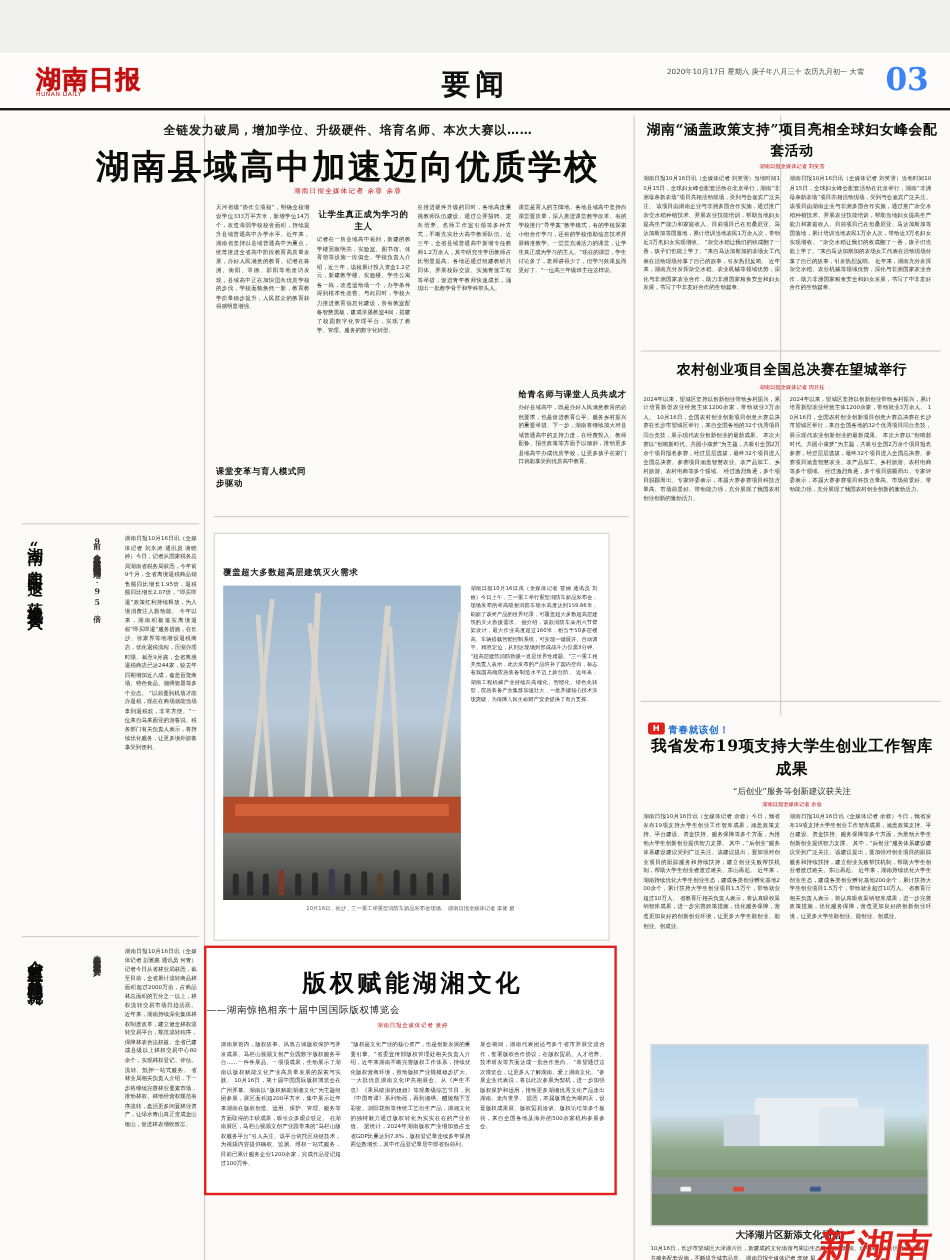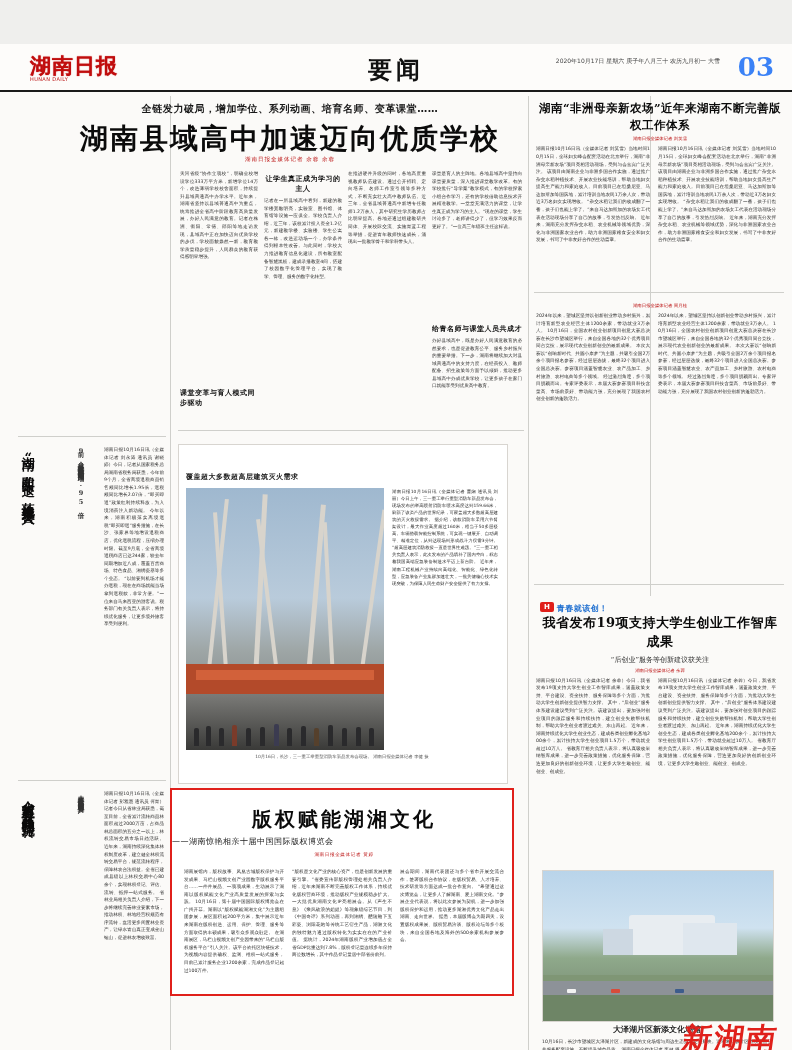--- a/index.html
+++ b/index.html
@@ -200,21 +200,21 @@
   <div class="vrule" style="left:170px;top:52px;height:986px;"></div>
   <div class="vrule" style="left:528px;top:52px;height:986px;"></div>
   <div class="vrule" style="left:650px;top:52px;height:500px;"></div>
   <div class="hrule" style="left:534px;top:248px;width:250px;"></div>
   <div class="hrule" style="left:534px;top:540px;width:250px;"></div>
   <div class="hrule" style="left:18px;top:392px;width:148px;"></div>
   <div class="hrule" style="left:18px;top:736px;width:148px;"></div>
   <div class="hrule" style="left:178px;top:386px;width:346px;"></div>
   <div class="hrule" style="left:18px;top:1026px;width:766px;"></div>
 
-  <div class="lead-kicker">全链发力破局，增加学位、系列动画、培育名师、变革课堂……</div>
+  <div class="lead-kicker">全链发力破局，增加学位、升级硬件、培育名师、本次大赛以……</div>
   <div class="lead-title">湖南县域高中加速迈向优质学校</div>
   <div class="lead-byline">湖南日报全媒体记者 余蓉 余蓉</div>
 
   <div class="col body-text" style="left:180px;top:126px;width:78px;height:252px;">天河省级“协作立项校”，明确全校增设学位333万平方米，新增学位14万个，改造薄弱学校校舍面积，持续提升县域普通高中办学水平。近年来，湖南省坚持以县域普通高中为重点，统筹推进全省高中阶段教育高质量发展，办好人民满意的教育。记者在株洲、衡阳、常德、邵阳等地走访发现，县域高中正在加快迈向优质学校的步伐，学校面貌焕然一新，教育教学质量稳步提升，人民群众的教育获得感明显增强。</div>
   <div class="col" style="left:264px;top:126px;width:78px;height:252px;">
     <div class="subhead">让学生真正成为学习的主人</div>
     <div class="body-text" style="height:226px;overflow:hidden;">记者在一所县域高中看到，新建的教学楼宽敞明亮，实验室、图书馆、体育馆等设施一应俱全。学校负责人介绍，近三年，该校累计投入资金1.2亿元，新建教学楼、实验楼、学生公寓各一栋，改造运动场一个，办学条件得到根本性改善。与此同时，学校大力推进教育信息化建设，所有教室配备智慧黑板，建成录播教室4间，搭建了校园数字化管理平台，实现了教学、管理、服务的数字化转型。</div>
   </div>
   <div class="col body-text" style="left:348px;top:126px;width:78px;height:252px;">在推进硬件升级的同时，各地高度重视教师队伍建设。通过公开招聘、定向培养、名师工作室引领等多种方式，不断充实壮大高中教师队伍。近三年，全省县域普通高中新增专任教师1.2万余人，其中研究生学历教师占比明显提高。各地还通过组建教研共同体、开展校际交流、实施青蓝工程等举措，促进青年教师快速成长，涌现出一批教学骨干和学科带头人。</div>
   <div class="col" style="left:432px;top:126px;width:90px;height:252px;">
@@ -294,35 +294,36 @@
 在湖南展区，马栏山视频文创产业园带来的“马栏山版权服务平台”引人关注。该平台依托区块链技术，为视频内容提供确权、监测、维权一站式服务，目前已累计服务企业1200余家，完成作品登记超过100万件。</div>
     <div class="col body-text" style="left:120px;top:78px;width:100px;height:202px;">“版权是文化产业的核心资产，也是创新发展的重要引擎。”省委宣传部版权管理处相关负责人介绍，近年来湖南不断完善版权工作体系，持续优化版权营商环境，推动版权产业规模稳步扩大。
 一大批优质湖南文化IP亮相展会。从《声生不息》《乘风破浪的姐姐》等现象级综艺节目，到《中国奇谭》系列动画，再到湘绣、醴陵釉下五彩瓷、浏阳花炮等传统工艺衍生产品，湖湘文化的独特魅力通过版权转化为实实在在的产业价值。
 据统计，2024年湖南版权产业增加值占全省GDP比重达到7.8%，版权登记量连续多年保持两位数增长，其中作品登记量居中部省份前列。</div>
     <div class="col body-text" style="left:228px;top:78px;width:104px;height:202px;">展会期间，湖南代表团还与多个省市开展交流合作，签署版权合作协议，在版权贸易、人才培养、技术研发等方面达成一批合作意向。
 “希望通过这次博览会，让更多人了解湖南、爱上湖南文化。”参展企业代表说，将以此次参展为契机，进一步加强版权保护和运用，推动更多湖湘优秀文化产品走出湖南、走向世界。
 据悉，本届版博会为期四天，设置版权成果展、版权贸易洽谈、版权论坛等多个板块，来自全国各地及海外的500余家机构参展参会。</div>
   </div>
 
   <div class="col" style="left:536px;top:56px;width:248px;height:188px;">
-    <div class="r-headline r-h2">湖南“非洲母亲新农场”近年来湖南不断完善版权工作体系</div>
+    <div class="r-headline r-h2">湖南“涵盖政策支持”项目亮相全球妇女峰会配套活动</div>
     <div class="r-byline">湖南日报全媒体记者 刘笑雪</div>
     <div style="position:relative;height:128px;overflow:hidden;">
       <div class="body-text" style="position:absolute;left:0;top:0;width:114px;height:128px;">湖南日报10月16日讯（全媒体记者 刘笑雪）当地时间10月15日，全球妇女峰会配套活动在北京举行，湖南“非洲母亲新农场”项目亮相活动现场，受到与会嘉宾广泛关注。
 该项目由湖南企业与非洲多国合作实施，通过推广杂交水稻种植技术、开展农业技能培训，帮助当地妇女提高生产能力和家庭收入。目前项目已在坦桑尼亚、马达加斯加等国落地，累计培训当地农民1万余人次，带动近3万名妇女实现增收。
 “杂交水稻让我们的收成翻了一番，孩子们也能上学了。”来自马达加斯加的农场女工代表在活动现场分享了自己的故事，引发热烈反响。
 近年来，湖南充分发挥杂交水稻、农业机械等领域优势，深化与非洲国家农业合作，助力非洲国家粮食安全和妇女发展，书写了中非友好合作的生动篇章。</div>
       <div class="body-text" style="position:absolute;left:122px;top:0;width:118px;height:128px;">湖南日报10月16日讯（全媒体记者 刘笑雪）当地时间10月15日，全球妇女峰会配套活动在北京举行，湖南“非洲母亲新农场”项目亮相活动现场，受到与会嘉宾广泛关注。
 该项目由湖南企业与非洲多国合作实施，通过推广杂交水稻种植技术、开展农业技能培训，帮助当地妇女提高生产能力和家庭收入。目前项目已在坦桑尼亚、马达加斯加等国落地，累计培训当地农民1万余人次，带动近3万名妇女实现增收。
 “杂交水稻让我们的收成翻了一番，孩子们也能上学了。”来自马达加斯加的农场女工代表在活动现场分享了自己的故事，引发热烈反响。
 近年来，湖南充分发挥杂交水稻、农业机械等领域优势，深化与非洲国家农业合作，助力非洲国家粮食安全和妇女发展，书写了中非友好合作的生动篇章。</div>
     </div>
   </div>
 
   <div class="col" style="left:536px;top:256px;width:248px;height:278px;">
+    <div class="r-headline r-h2">农村创业项目全国总决赛在望城举行</div>
     <div class="r-byline">湖南日报全媒体记者 周月桂</div>
     <div style="position:relative;height:238px;overflow:hidden;">
       <div class="body-text" style="position:absolute;left:0;top:0;width:114px;height:238px;">2024年以来，望城区坚持以创新创业带动乡村振兴，累计培育新型农业经营主体1200余家，带动就业3万余人。
 10月16日，全国农村创业创新项目创意大赛总决赛在长沙市望城区举行，来自全国各地的32个优秀项目同台竞技，展示现代农业创新创业的最新成果。
 本次大赛以“创响新时代、共圆小康梦”为主题，共吸引全国2万余个项目报名参赛，经过层层选拔，最终32个项目进入全国总决赛。参赛项目涵盖智慧农业、农产品加工、乡村旅游、农村电商等多个领域。
 经过激烈角逐，多个项目脱颖而出。专家评委表示，本届大赛参赛项目科技含量高、市场前景好、带动能力强，充分展现了我国农村创业创新的蓬勃活力。</div>
       <div class="body-text" style="position:absolute;left:122px;top:0;width:118px;height:238px;">2024年以来，望城区坚持以创新创业带动乡村振兴，累计培育新型农业经营主体1200余家，带动就业3万余人。
 10月16日，全国农村创业创新项目创意大赛总决赛在长沙市望城区举行，来自全国各地的32个优秀项目同台竞技，展示现代农业创新创业的最新成果。
 本次大赛以“创响新时代、共圆小康梦”为主题，共吸引全国2万余个项目报名参赛，经过层层选拔，最终32个项目进入全国总决赛。参赛项目涵盖智慧农业、农产品加工、乡村旅游、农村电商等多个领域。
 经过激烈角逐，多个项目脱颖而出。专家评委表示，本届大赛参赛项目科技含量高、市场前景好、带动能力强，充分展现了我国农村创业创新的蓬勃活力。</div>

